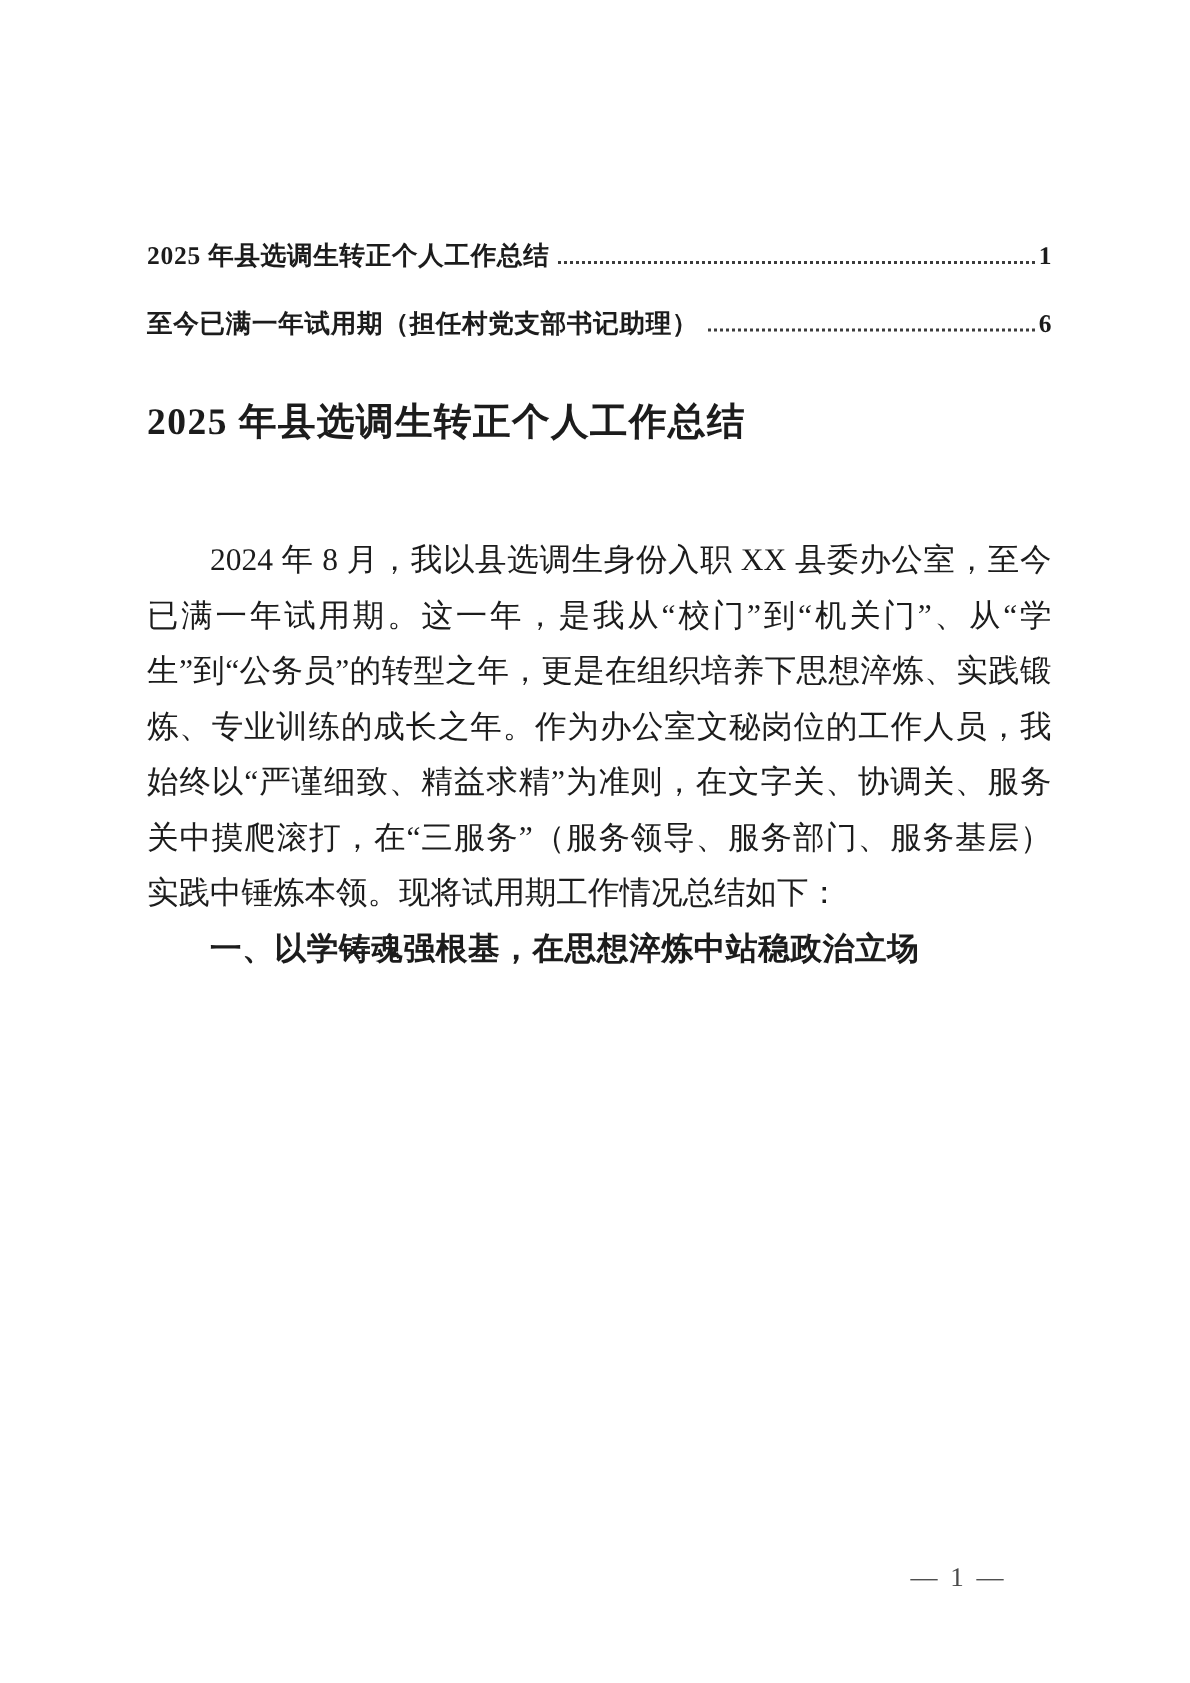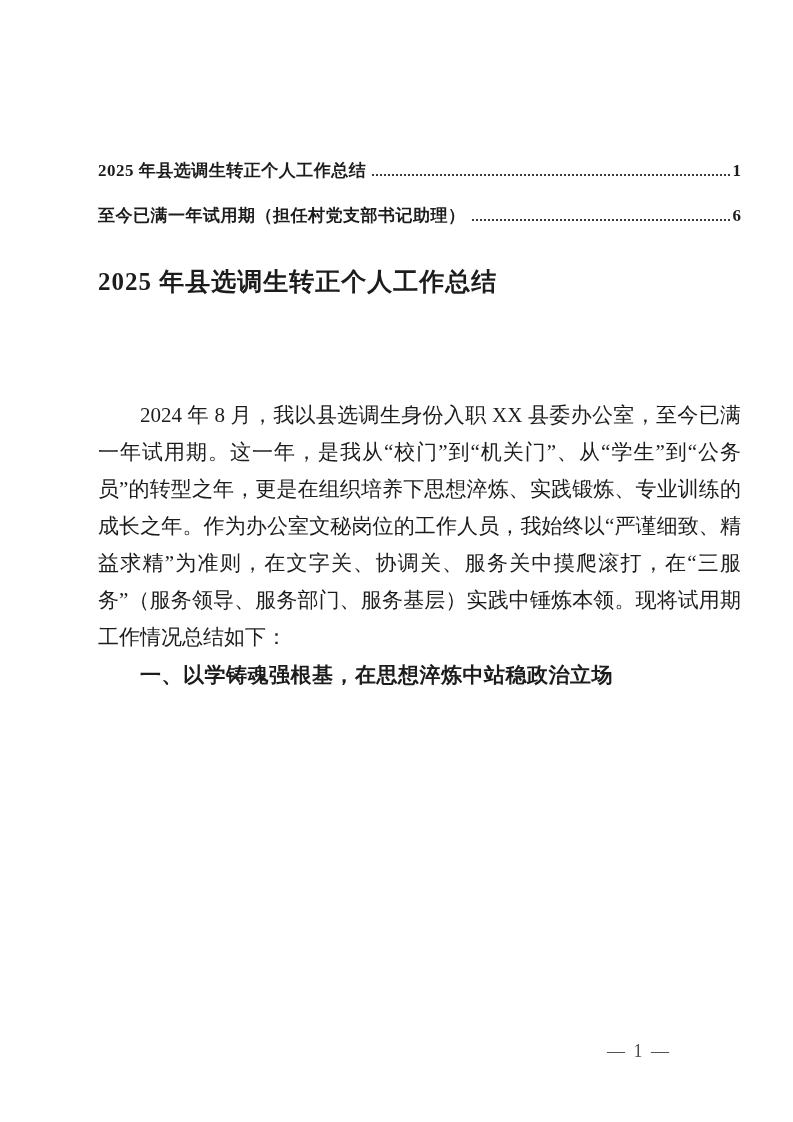--- a/index.html
+++ b/index.html
@@ -7,21 +7,21 @@
     padding: 0;
     background: #ffffff;
   }
   .page {
     position: relative;
     width: 793px;
     height: 1122px;
     background: #ffffff;
     overflow: hidden;
     box-sizing: border-box;
-    padding: 160px 52px 0 98px;
+    padding: 160px 92px 0 98px;
     font-family: "Liberation Serif", serif;
     color: #1c1c1c;
   }
   
   .toc-entry {
     display: flex;
     align-items: baseline;
     font-size: 17px;
     line-height: 22px;
     font-weight: 600;
@@ -51,21 +51,21 @@
   }
   
   .body-para {
     font-size: 21px;
     line-height: 37px;
     text-align: justify;
     text-indent: 2em;
     margin: 0;
   }
   .intro-para {
-    margin-top: 100px;
+    margin-top: 58px;
   }
   .section-heading {
     font-family: "Liberation Sans", sans-serif;
     font-size: 21px;
     line-height: 37px;
     font-weight: 700;
     text-indent: 2em;
     text-align: left;
     margin: 0;
     letter-spacing: 0.5px;

